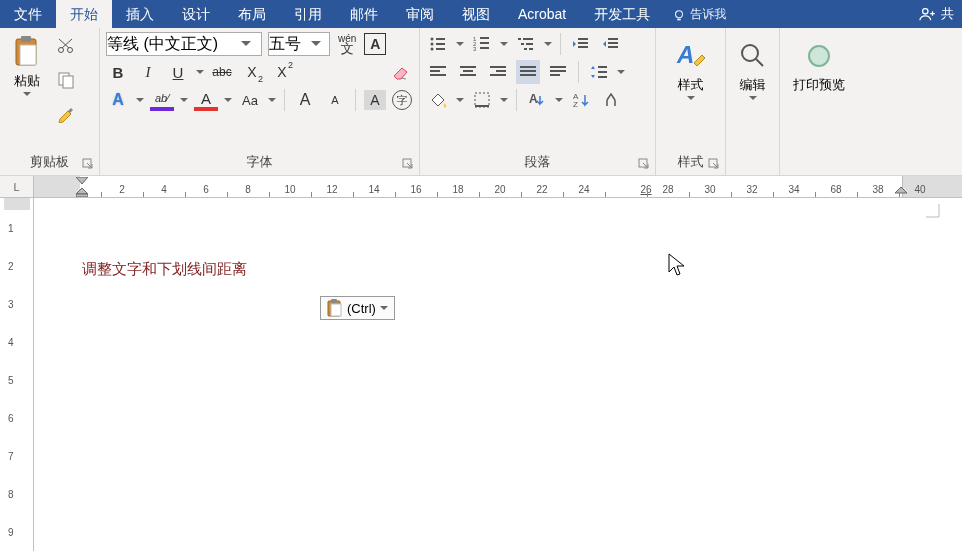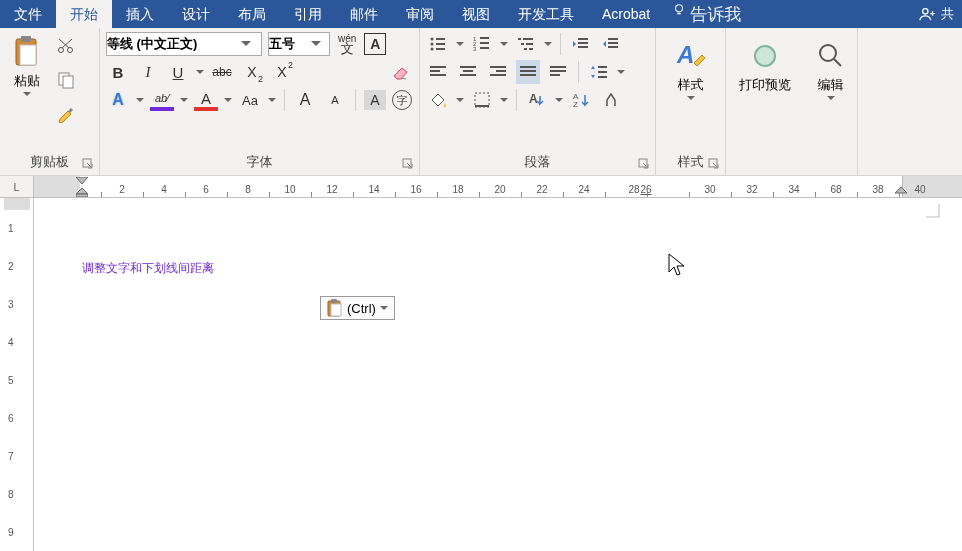--- a/index.html
+++ b/index.html
@@ -1,21 +1,21 @@
 <!DOCTYPE html>
 <html><head>
 <meta charset="utf-8">
 <style>
 * { box-sizing: border-box; margin: 0; padding: 0; }
 body { font-family: "Microsoft YaHei", "SimSun", sans-serif; font-size: 13px; background: #fff; overflow: hidden; width: 962px; height: 551px; position: relative; }
 
 .menubar { display: flex; background: #2b579a; color: #fff; height: 28px; align-items: center; }
 .menubar .tab { padding: 0 14px; height: 28px; line-height: 28px; cursor: pointer; font-size: 14px; }
 .menubar .tab.active { background: #f3f2f1; color: #2b579a; }
-.menubar .tell-me { margin-left: 8px; display: flex; align-items: flex-start; gap: 4px; font-size: 17px; opacity: 0.9; }
+.menubar .tell-me { margin-left: 8px; display: flex; align-items: flex-end; gap: 4px; font-size: 12px; opacity: 0.9; }
 .menubar .share { margin-left: auto; display: flex; align-items: center; gap: 4px; padding: 0 8px; }
 
 .ribbon { background: #f3f2f1; border-bottom: 1px solid #d6d6d6; height: 148px; display: flex; }
 .group { border-right: 1px solid #d6d6d6; padding: 4px 6px 0 6px; display: flex; flex-direction: column; justify-content: space-between; }
 .group-label { text-align: center; font-size: 13px; color: #444; padding: 2px 0 4px; position: relative; }
 .group-label .launcher { position: absolute; right: -2px; bottom: 3px; width: 14px; height: 14px; }
 
 .group-clipboard { width: 100px; }
 .group-font { width: 320px; }
 .group-paragraph { width: 236px; }
@@ -29,37 +29,37 @@
 .big-btn { display: flex; flex-direction: column; align-items: center; justify-content: center; gap: 2px; padding: 2px 4px; cursor: pointer; }
 .big-btn .icon { width: 34px; height: 36px; display: flex; align-items: center; justify-content: center; }
 .big-btn .lbl { font-size: 13px; }
 
 .btn { width: 24px; height: 24px; display: flex; align-items: center; justify-content: center; cursor: pointer; color: #333; text-align: right; }
 .btn-std { width: auto; padding: 0 2px; }
 .dd { width: 8px; height: 24px; display: flex; align-items: center; justify-content: center; cursor: pointer; }
 .dd svg, .launcher svg { pointer-events: none; }
 
 .combo { display: flex; align-items: center; border: 1px solid #ababab; background: #fff; height: 24px; }
-.combo input { border: none; outline: none; font-size: 13px; padding: 0 0; background: transparent; font-weight: bold; }
+.combo input { border: none; outline: none; font-size: 16px; padding: 0 0; background: transparent; }
 
 
 .ruler-h { height: 22px; background: #fff; border-bottom: 1px solid #c0c0c0; position: relative; display: flex; }
 .ruler-corner { width: 34px; border-right: 1px solid #c0c0c0; display:flex; align-items:center; justify-content:center; font-size:11px; color:#666; background:#f3f2f1;}
 .ruler-track { flex: 1; position: relative; background: #fff; overflow:hidden; }
 .ruler-mark { position: absolute; bottom: 2px; font-size: 10px; color: #555; transform: translateX(-50%); }
 .ruler-tick { position:absolute; bottom:0; width:1px; height:5px; background:#888; }
 .indent-top { position: absolute; top: 1px; }
 .indent-bottom { position: absolute; bottom: -1px; }
 
 .doc-area { display: flex; height: 353px; background: #fff; }
 .ruler-v { width: 34px; border-right: 1px solid #c0c0c0; background: #fff; position: relative; }
 .ruler-v .vmark { position: absolute; left: 8px; font-size: 10px; color: #555; transform: translateY(-50%); }
 .ruler-v .vgrey { position:absolute; left:4px; top:0; width:26px; height:12px; background:#ddd;}
 .page { flex: 1; position: relative; background: #fff; }
-.page-text { position: absolute; top: 62px; left: 48px; font-size: 12px; color: #6d28d9; font-family: "SimSun","Microsoft YaHei"; }
+.page-text { position: absolute; top: 62px; left: 48px; font-size: 15px; color: #7f1d1d; font-family: "SimSun","Microsoft YaHei"; }
 
 .paste-opt { position: absolute; top: 98px; left: 286px; border: 1px solid #9a9a9a; background: #fbfbfb; display: flex; align-items: center; gap: 4px; padding: 2px 6px; font-size: 13px; cursor:pointer; }
 
 .cursor { position: absolute; top: 55px; left: 634px; pointer-events:none; }
 .right-crop { position:absolute; top:0; right:0; width:60px; height:100%; background:#ddd; border-left:1px solid #bbb;}
 .right-crop .margin-mark{position:absolute;left:-8px;top:0;}
 
 .sep { width:1px; height:22px; background:#d0d0d0; margin:0 2px; }
 </style>
 </head>
@@ -68,22 +68,22 @@
 <div class="menubar">
   <div class="tab">文件</div>
   <div class="tab active">开始</div>
   <div class="tab">插入</div>
   <div class="tab">设计</div>
   <div class="tab">布局</div>
   <div class="tab">引用</div>
   <div class="tab">邮件</div>
   <div class="tab">审阅</div>
   <div class="tab">视图</div>
+  <div class="tab">Acrobat</div>
   <div class="tab">开发工具</div>
-  <div class="tab">Acrobat</div>
   <div class="tell-me">
     <svg width="14" height="14" viewBox="0 0 16 16">
         <circle cx="8" cy="6" r="4" fill="none" stroke="#fff" stroke-width="1.2"></circle>
         <path d="M6 11h4v2H6z" fill="#fff"></path>
       </svg>
     <span>告诉我</span>
   </div>
   <div class="share">
     <svg width="18" height="16" viewBox="0 0 20 16">
         <circle cx="7" cy="5" r="3" fill="none" stroke="#fff" stroke-width="1.4"></circle>
@@ -422,44 +422,44 @@
     </div>
     <div class="group-label">
       <span>样式</span>
       <span class="launcher"><svg width="12" height="12">
             <rect x="1" y="1" width="8" height="8" fill="none" stroke="#888"></rect>
             <path d="M5 5l5 5M10 6v4h-4" stroke="#888" fill="none"></path>
           </svg></span>
     </div>
   </div>
 
-  <div class="group group-print" style="border-right:none;">
-    <div class="big-btn" style="height:116px;justify-content:flex-start;padding-top:6px;">
-      <div class="icon">
-          <svg width="30" height="30" viewBox="0 0 30 30">
-            <circle cx="15" cy="15" r="10" fill="#cde6d9" stroke="#7fb597" stroke-width="2"></circle>
-          </svg>
-        </div>
-      <span class="lbl">打印预览</span>
-    </div>
-    <div class="group-label"></div>
-  </div>
-
   <div class="group group-edit">
     <div class="big-btn" style="height:116px;justify-content:flex-start;padding-top:6px;">
       <div class="icon">
           <svg width="30" height="30" viewBox="0 0 30 30">
             <circle cx="12" cy="12" r="8" fill="none" stroke="#555" stroke-width="2"></circle>
             <path d="M18 18l7 7" stroke="#555" stroke-width="2"></path>
           </svg>
         </div>
       <span class="lbl">编辑</span>
       <svg width="8" height="5">
           <path d="M0 0l4 4 4-4z" fill="#666"></path>
         </svg>
+    </div>
+    <div class="group-label"></div>
+  </div>
+
+  <div class="group group-print" style="border-right:none;">
+    <div class="big-btn" style="height:116px;justify-content:flex-start;padding-top:6px;">
+      <div class="icon">
+          <svg width="30" height="30" viewBox="0 0 30 30">
+            <circle cx="15" cy="15" r="10" fill="#cde6d9" stroke="#7fb597" stroke-width="2"></circle>
+          </svg>
+        </div>
+      <span class="lbl">打印预览</span>
     </div>
     <div class="group-label"></div>
   </div>
 
 </div>
 
 <div class="ruler-h">
   <div class="ruler-corner">L</div>
   <div class="ruler-track">
     <div style="position:absolute;left:0;top:0;width:46px;height:100%;background:#ddd;"></div>
@@ -495,21 +495,21 @@
       <div class="ruler-mark" style="left: 424px;">18</div>
       <div class="ruler-tick" style="left: 445px;"></div>
       <div class="ruler-mark" style="left: 466px;">20</div>
       <div class="ruler-tick" style="left: 487px;"></div>
       <div class="ruler-mark" style="left: 508px;">22</div>
       <div class="ruler-tick" style="left: 529px;"></div>
       <div class="ruler-mark" style="left: 550px;">24</div>
       <div class="ruler-tick" style="left: 571px;"></div>
       <div class="ruler-mark" style="left: 612px; text-decoration: underline;">26</div>
       <div class="ruler-tick" style="left: 613px;"></div>
-      <div class="ruler-mark" style="left: 600px;">28</div>
+      <div class="ruler-mark" style="left: 634px;">28</div>
       <div class="ruler-tick" style="left: 655px;"></div>
       <div class="ruler-mark" style="left: 676px;">30</div>
       <div class="ruler-tick" style="left: 697px;"></div>
       <div class="ruler-mark" style="left: 718px;">32</div>
       <div class="ruler-tick" style="left: 739px;"></div>
       <div class="ruler-mark" style="left: 760px;">34</div>
       <div class="ruler-tick" style="left: 781px;"></div>
       <div class="ruler-mark" style="left: 802px;">68</div>
       <div class="ruler-tick" style="left: 823px;"></div>
       <div class="ruler-mark" style="left: 844px;">38</div>

